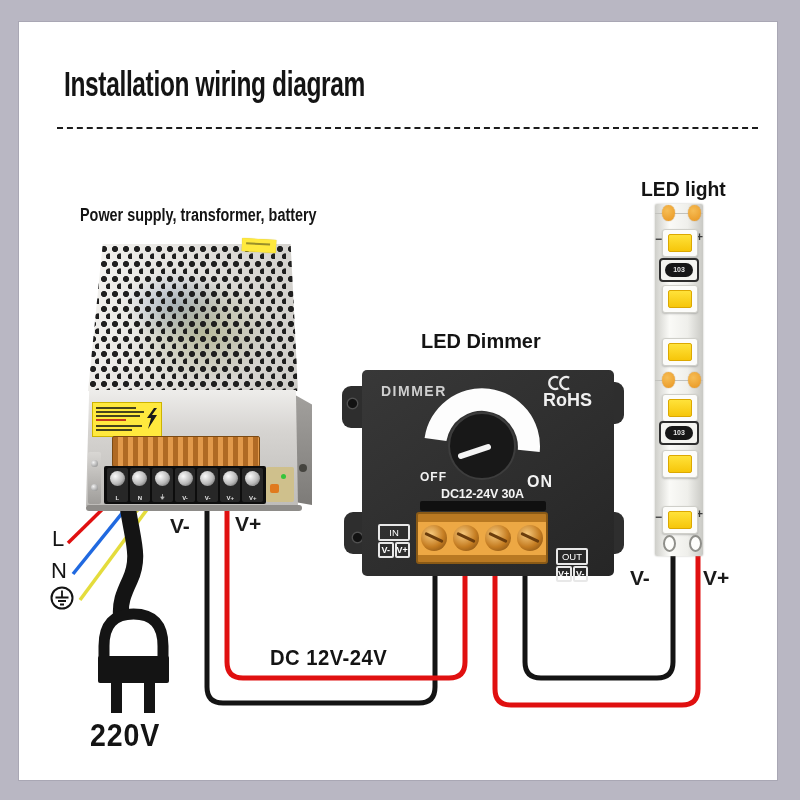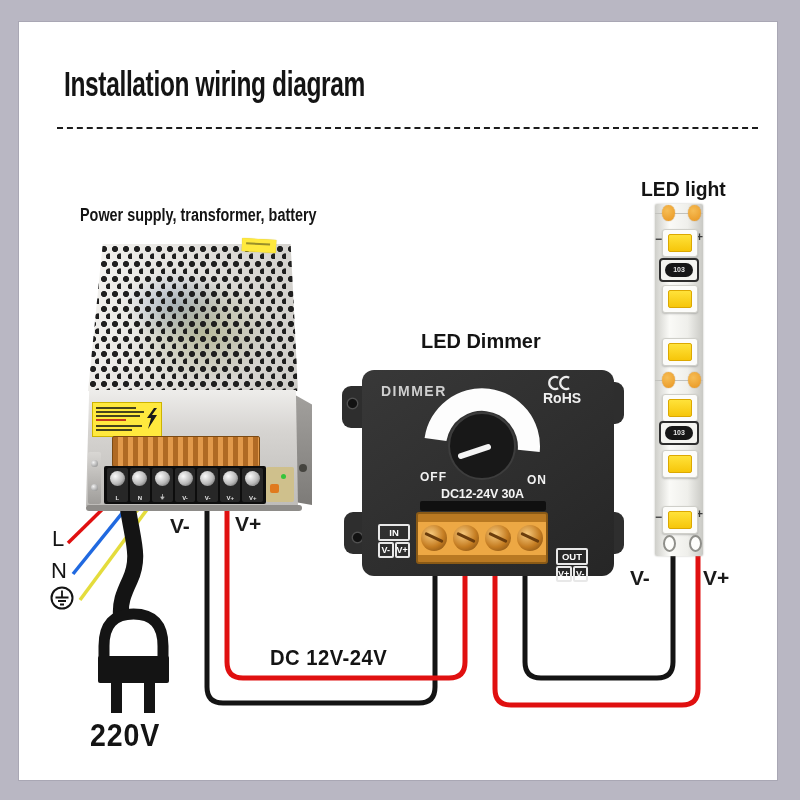--- a/index.html
+++ b/index.html
@@ -43,32 +43,32 @@
     background:radial-gradient(circle at 35% 35%,#fbfbfb,#b9b9b9 55%,#5c5c5c 95%);}
   .psu-cell span{position:absolute;left:0;right:0;bottom:1px;text-align:center;font-size:6px;color:#e5e5e5;font-weight:bold;}
   .psu-pcb{position:absolute;left:180px;top:77px;width:28px;height:35px;background:#cfc08c;border-radius:2px;}
   .psu-pcb .g{position:absolute;left:15px;top:7px;width:5px;height:5px;border-radius:50%;background:#35c43a;}
   .psu-pcb .o{position:absolute;left:4px;top:17px;width:9px;height:9px;border-radius:2px;background:#e07a1e;}
   .psu-flange{position:absolute;left:2px;top:62px;width:13px;height:52px;background:linear-gradient(180deg,#d9d7d4,#9f9d9a);border-radius:2px;}
   .psu-flange i{position:absolute;left:3px;width:7px;height:7px;border-radius:50%;background:radial-gradient(circle at 35% 35%,#f2f2f2,#808080);}
   
   .dim-ear{background:#2e2e2e;border-radius:9px;}
   .dim-hole{border-radius:50%;background:radial-gradient(circle,#121212 44%,#555 56%,#2e2e2e 70%);}
-  .dim-body{left:362px;top:370px;width:252px;height:206px;border-radius:12px;background:linear-gradient(145deg,#383838,#262626);}
+  .dim-body{left:362px;top:370px;width:252px;height:206px;border-radius:5px;background:linear-gradient(145deg,#383838,#262626);}
   .dim-name{position:absolute;left:19px;top:13px;color:#cfcfcf;font-size:14px;font-weight:bold;letter-spacing:1.5px;}
-  .dim-rohs{position:absolute;left:181px;top:20px;color:#f0f0f0;font-size:14px;font-weight:bold;text-align:center;}
+  .dim-rohs{position:absolute;left:181px;top:20px;color:#f0f0f0;font-size:18px;font-weight:bold;text-align:center;}
   .dim-off{position:absolute;left:58px;top:100px;color:#f2f2f2;font-size:12px;font-weight:bold;letter-spacing:1px;}
-  .dim-on{position:absolute;left:165px;top:103px;color:#f2f2f2;font-size:12px;font-weight:bold;letter-spacing:1px;}
+  .dim-on{position:absolute;left:165px;top:103px;color:#f2f2f2;font-size:16px;font-weight:bold;letter-spacing:1px;}
   .dim-rating{position:absolute;left:79px;top:116px;color:#f4f4f4;font-size:13.5px;font-weight:bold;letter-spacing:-0.2px;transform:scaleX(0.93);transform-origin:left top;}
   .dim-inset{position:absolute;left:58px;top:131px;width:126px;height:10px;background:#101010;border-radius:2px;}
   .dim-term{position:absolute;left:54px;top:142px;width:132px;height:52px;border:2px solid #8a5a16;border-radius:3px;box-sizing:border-box;
     background:linear-gradient(180deg,#b97922 0 16%,#eda844 16% 85%,#b97922 85%);display:flex;align-items:center;justify-content:space-around;}
   .dim-screw{width:26px;height:26px;border-radius:50%;background:radial-gradient(circle at 38% 35%,#f6c97d,#c57d22 55%,#7c4a10 95%);position:relative;}
   .dim-screw:after{content:"";position:absolute;left:3px;top:11px;width:20px;height:3px;background:#6b3d0c;transform:rotate(25deg);border-radius:2px;}
-  .io-box{position:absolute;top:154px;width:32px;color:#fff;font-weight:bold;font-size:9.5px;text-align:center;}
+  .io-box{position:absolute;top:154px;width:32px;color:#fff;font-weight:normal;font-size:9.5px;text-align:center;}
   .io-top{border:2px solid #e8e8e8;border-radius:2px;padding:1px 0;margin-bottom:1px;}
   .io-row{display:flex;}
   .io-row b{flex:1;border:2px solid #e8e8e8;border-radius:2px;padding:1px 0;font-size:9px;}
   .io-row b:first-child{margin-right:1px;}
   
   .strip{left:655px;top:204px;width:48px;height:352px;border-radius:2px;
     background:linear-gradient(90deg,#cfcfca,#fafaf7 30%,#efefeb 68%,#c9c9c4);box-shadow:0 0 2px #b5b5b0;}
   .cutline{position:absolute;left:0;width:100%;height:1px;background:#c2c2bd;}
   .pad{position:absolute;width:13px;height:16px;border-radius:50%;background:radial-gradient(circle at 40% 35%,#f6bd55,#e8941f);box-shadow:0 0 1px #b06e10;}
   .pad-end{position:absolute;width:13px;height:17px;border-radius:50%;background:#fdfdfb;border:2.5px solid #8f8f8a;box-sizing:border-box;}

